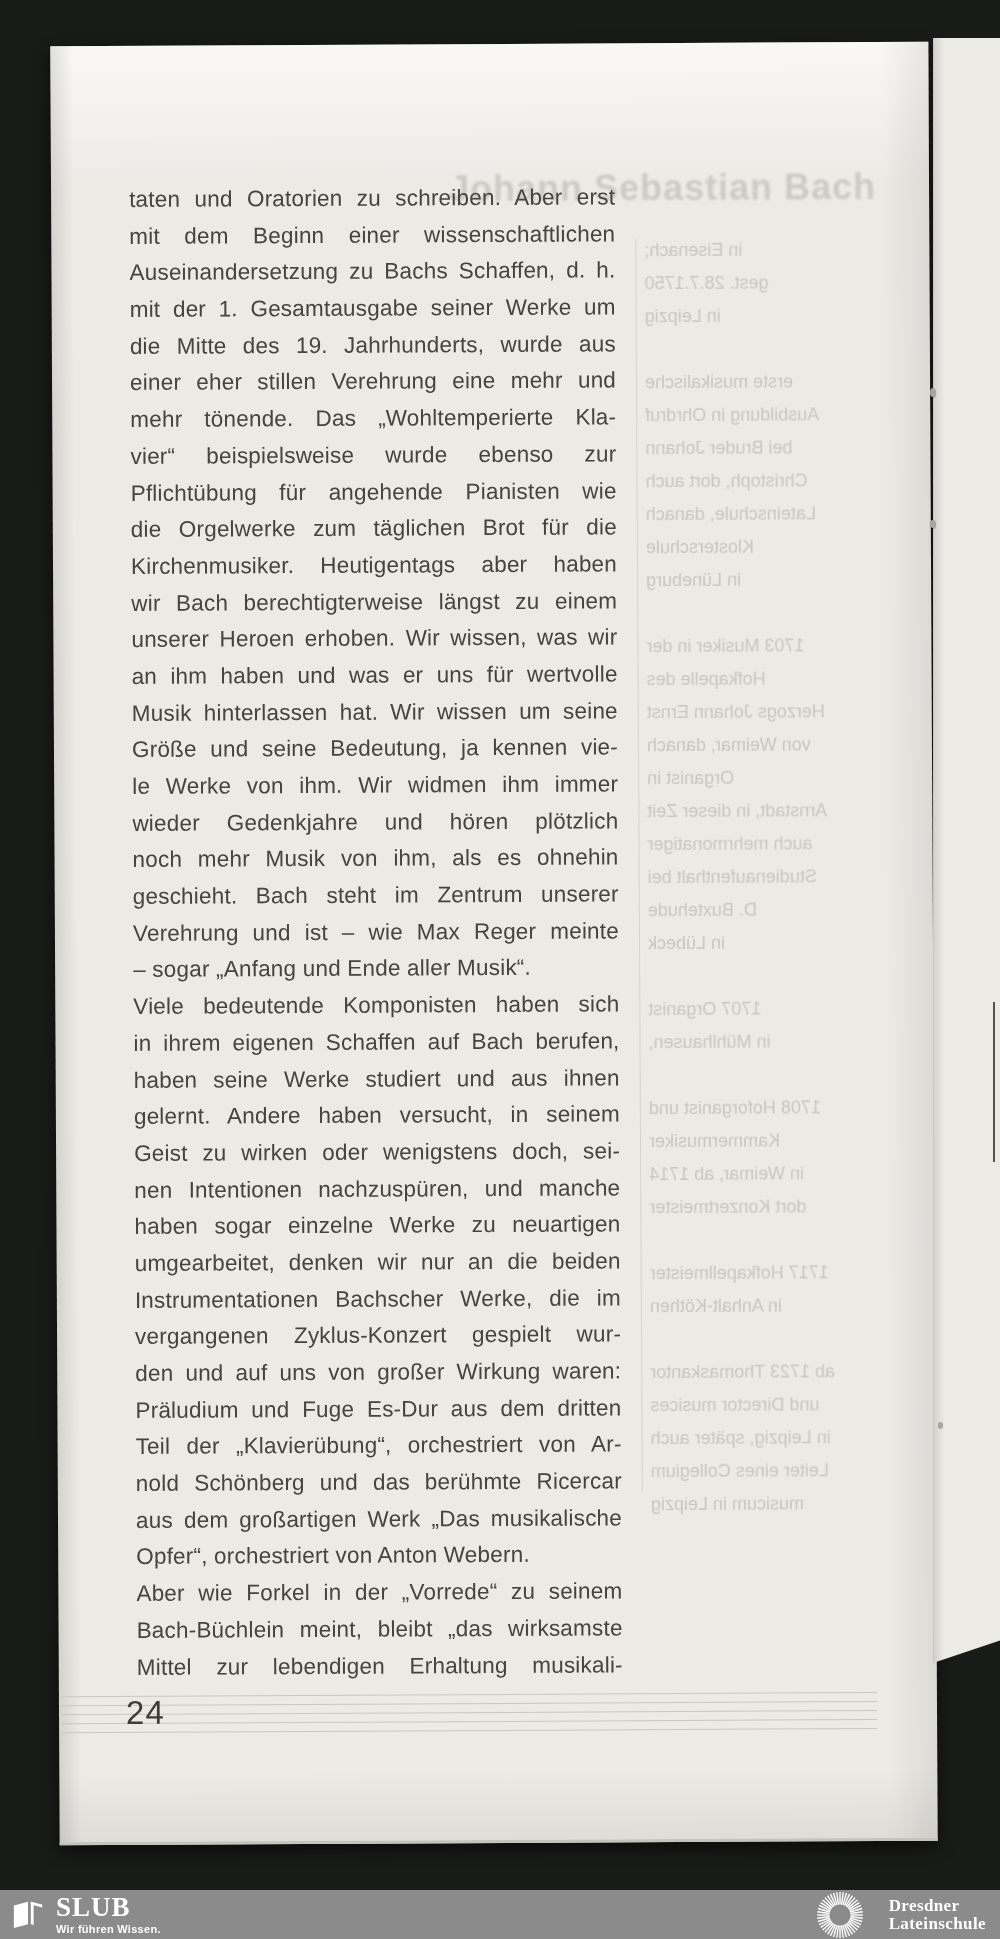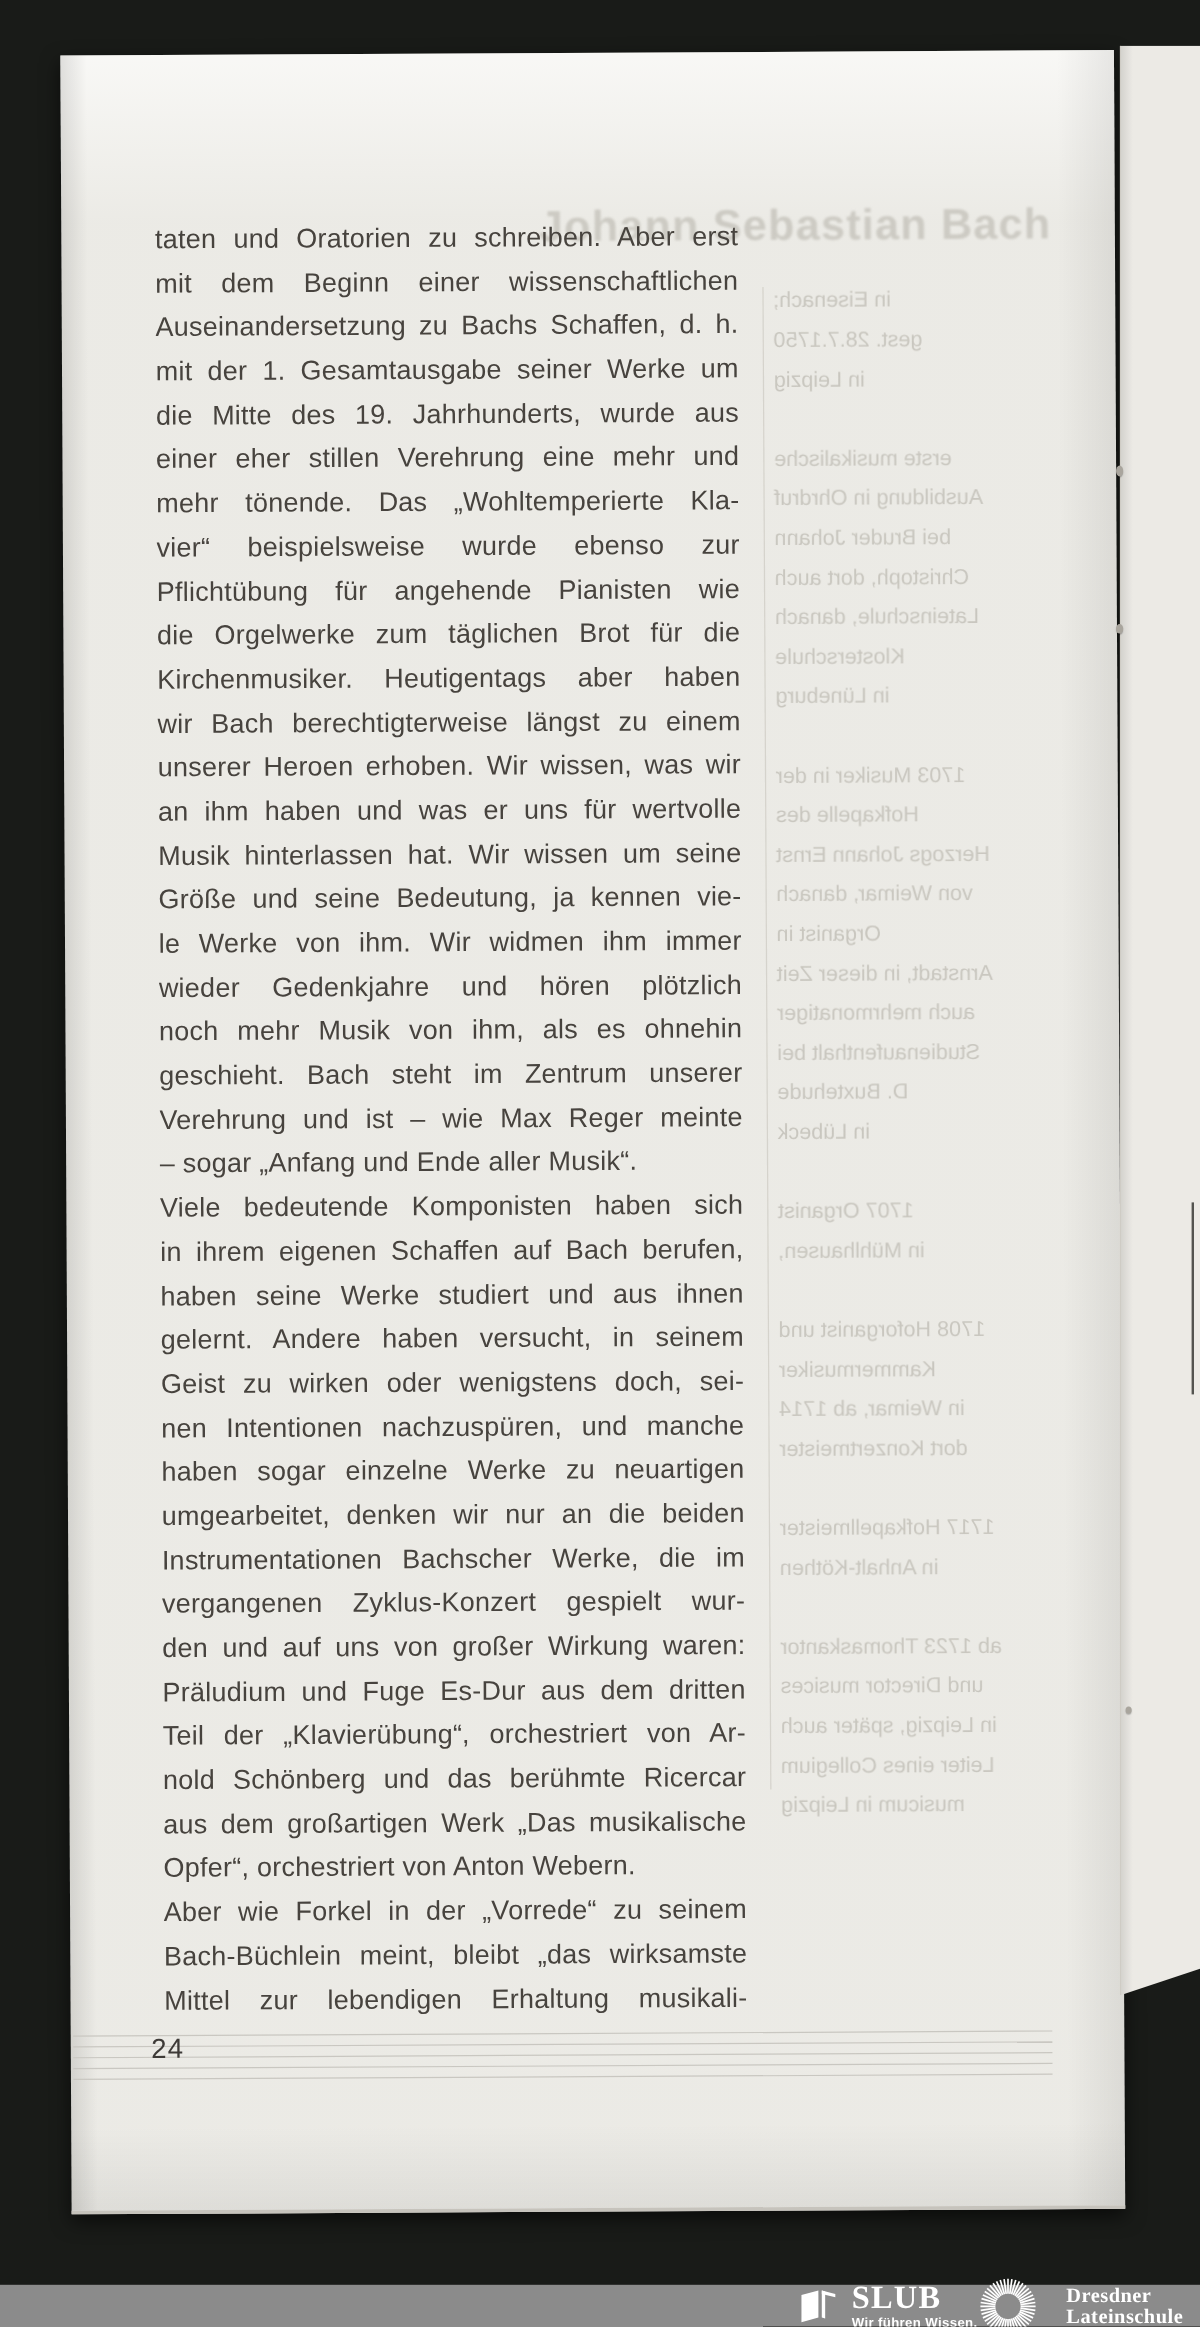--- a/index.html
+++ b/index.html
@@ -60,39 +60,39 @@
     height:36.7px;line-height:36.7px;font-size:22.5px;color:var(--ink);
     text-align:justify;text-align-last:justify;overflow:hidden;
     letter-spacing:0.2px;
   }
   .tline.end{text-align-last:left;}
   
   .staff{position:absolute;left:2px;top:1650px;width:816px;z-index:2;}
   .staff span{display:block;height:1px;background:var(--staff_line);margin-bottom:8px;}
   .page-number{
     position:absolute;left:67px;top:1648px;z-index:3;
-    font-size:23px;color:#3e3b38;letter-spacing:1px;
+    font-size:33px;color:#3e3b38;letter-spacing:1px;
   }
   .speck{position:absolute;border-radius:50%;background:#a9a59d;box-shadow:0 1px 1px rgba(0,0,0,0.25);z-index:4;}
   
   .page-strip{
     position:absolute;left:933px;top:38px;width:67px;height:1625px;
     background:linear-gradient(90deg, rgba(0,0,0,0.10), rgba(0,0,0,0) 10px);
     background-color:var(--paper_edge);
     border-left:1px solid #c9c6bf;
     clip-path:polygon(0 0,100% 0,100% 98.6%,0 100%);
   }
   .edge-shadow-line{
     position:absolute;left:993px;top:1002px;width:2px;height:160px;
     background:#2e2e2b;opacity:0.8;
   }
   
   .footer{
-    position:absolute;left:0;bottom:0;width:1000px;height:35px;
-    background:var(--footer_bar);display:flex;align-items:center;justify-content:flex-end;
+    position:absolute;left:0;bottom:0;width:1000px;height:49px;
+    background:var(--footer_bar);display:flex;align-items:center;justify-content:space-between;
   }
   .slub{display:flex;align-items:flex-start;gap:12px;padding-left:12px;}
   .slub svg{margin-top:5px;}
   .slub-word{
     font-family:"Liberation Serif",serif;font-weight:bold;font-size:27px;line-height:27px;
     color:#fff;letter-spacing:1px;
   }
   .slub-tagline{
     font-size:11px;font-weight:bold;color:#fff;margin-top:2px;letter-spacing:0.3px;
   }

